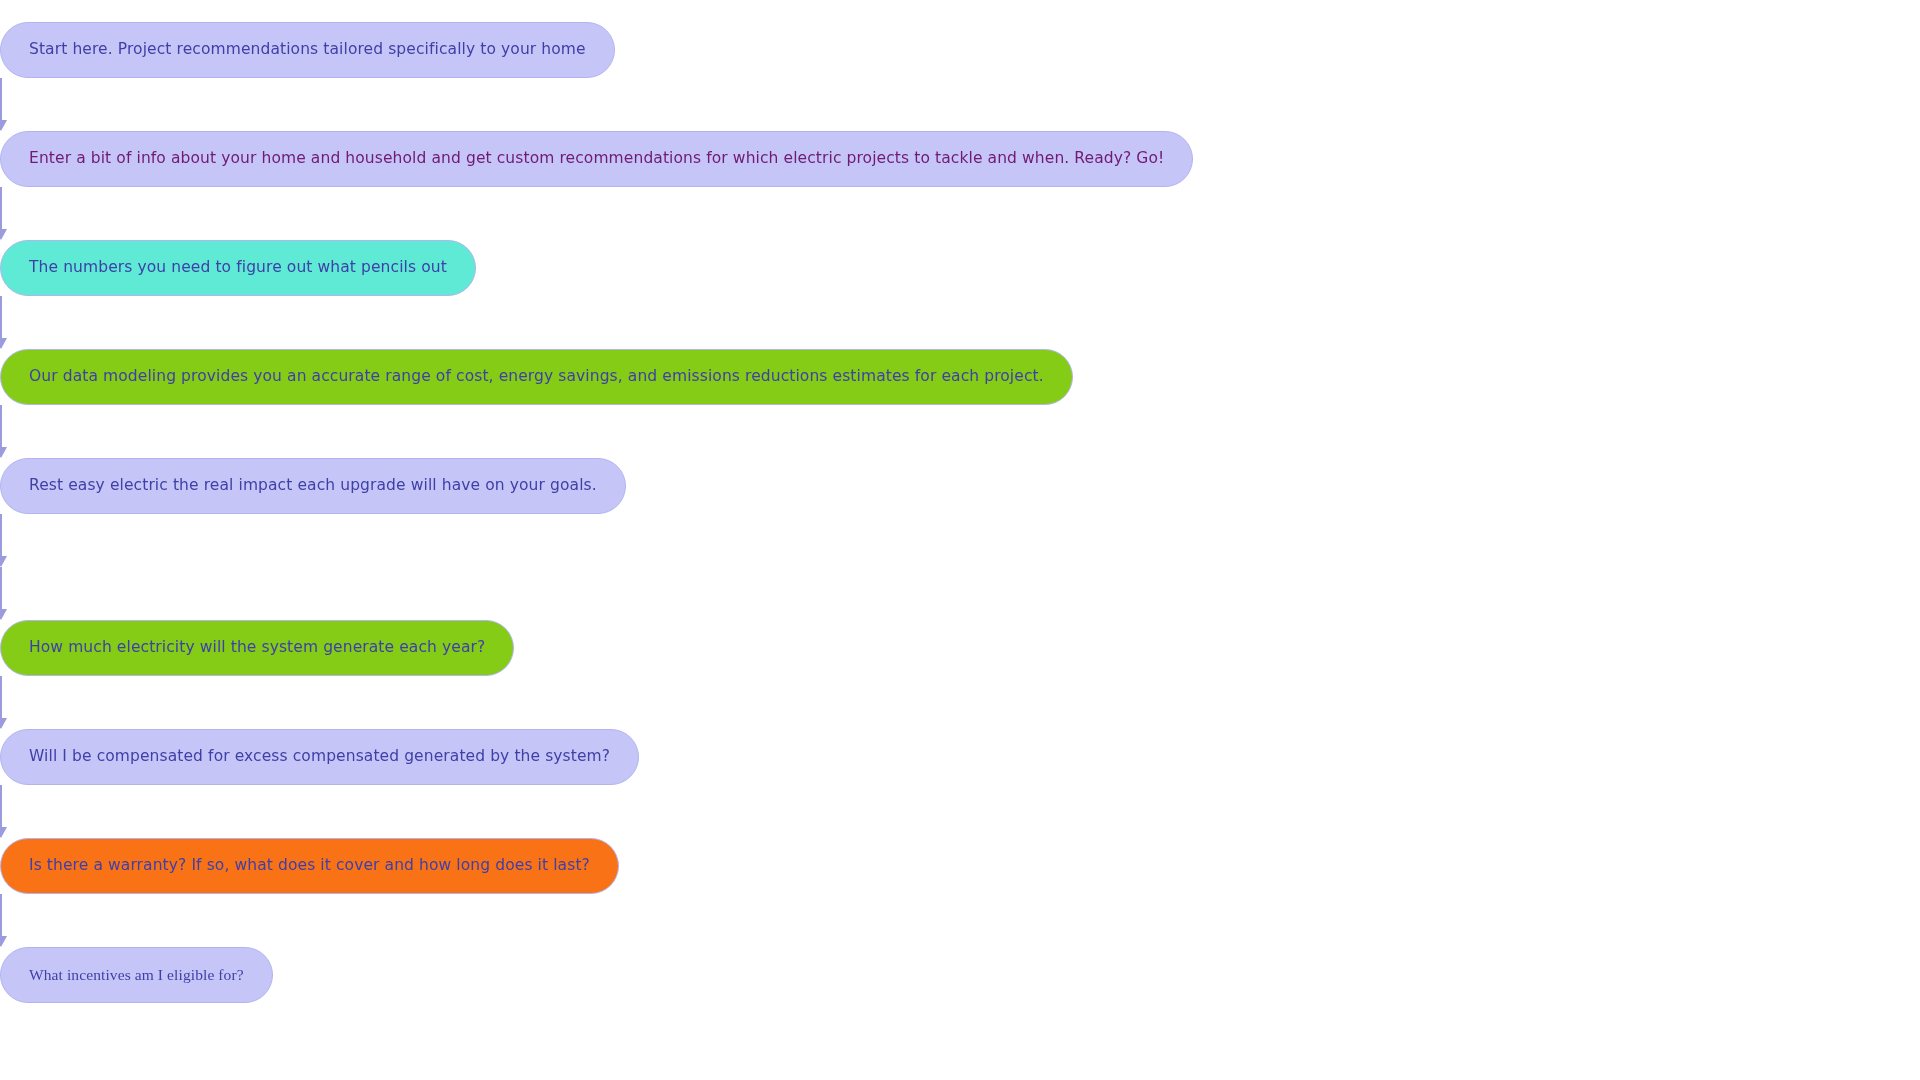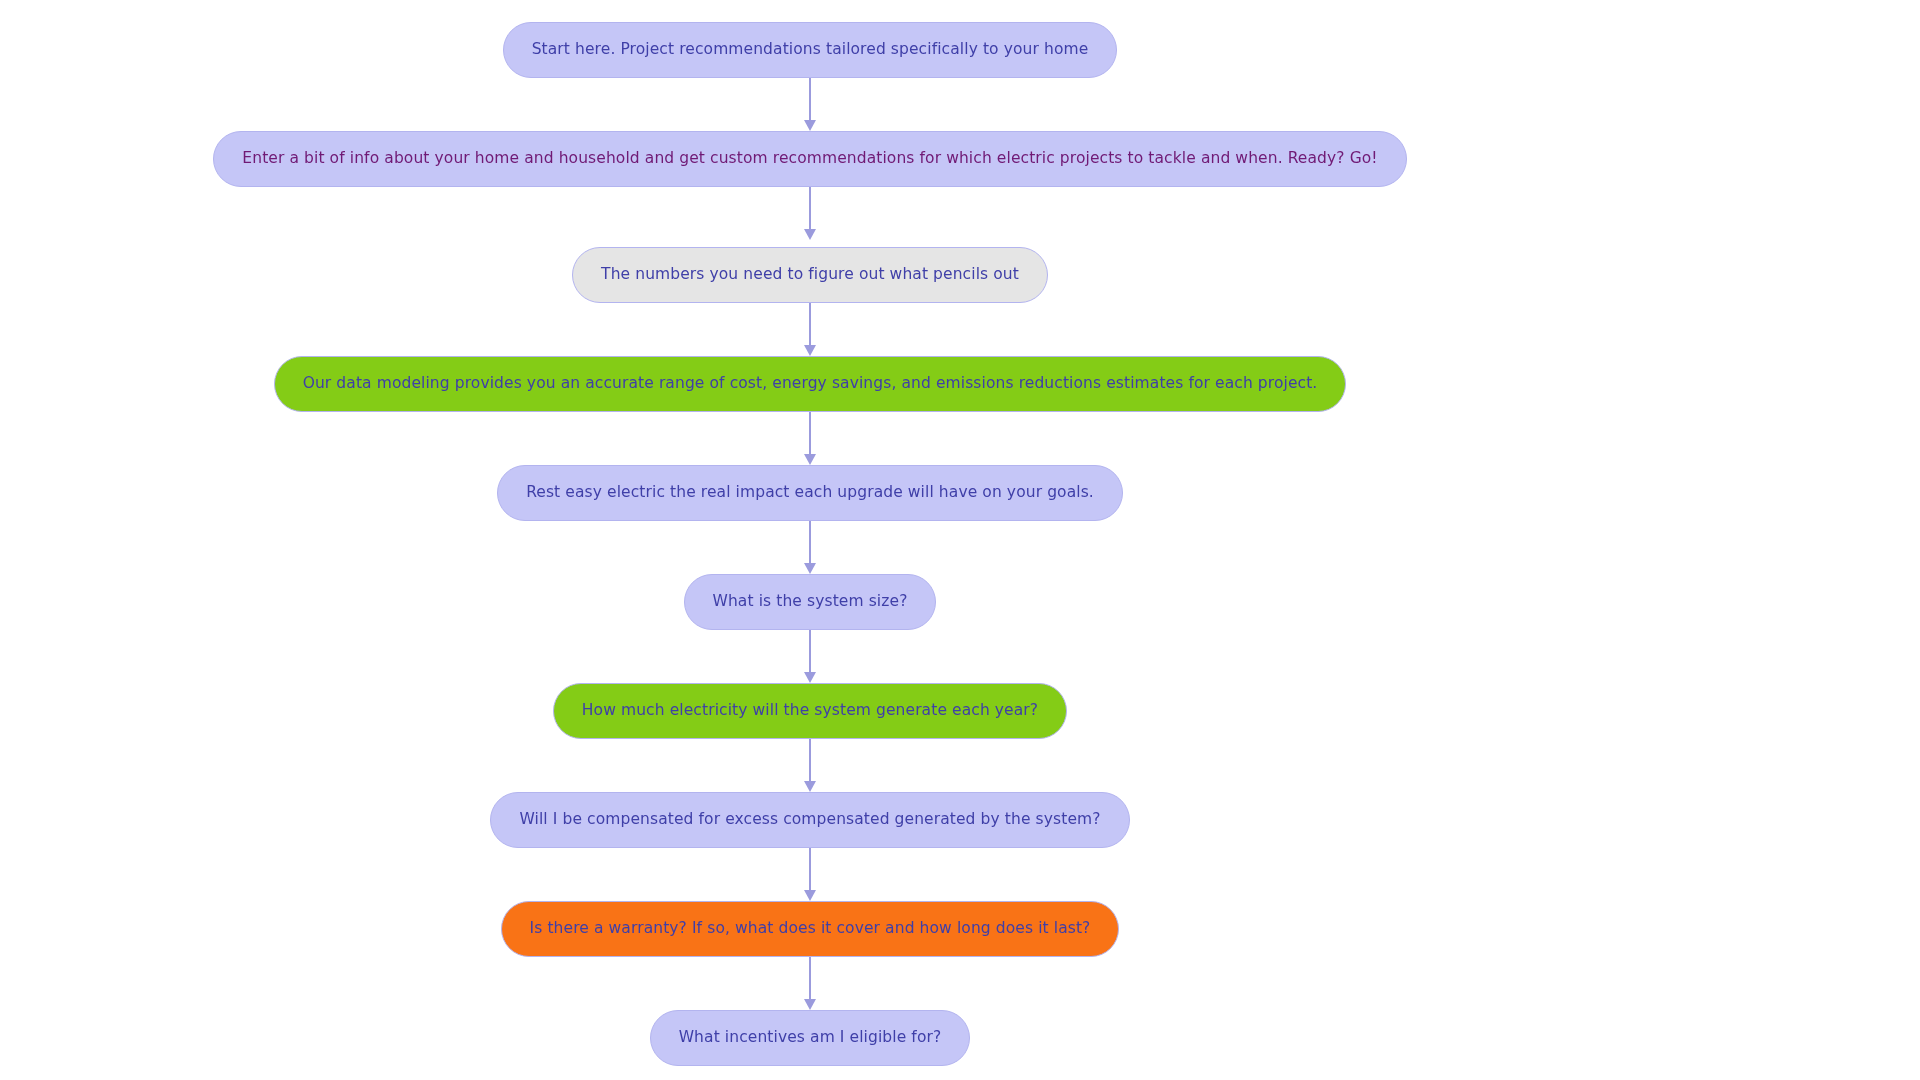--- a/index.html
+++ b/index.html
@@ -22,21 +22,21 @@
     background: #ffffff;
   }
 
   .flow-column {
     position: absolute;
     left: 0;
     top: 0;
     width: 1620px;
     display: flex;
     flex-direction: column;
-    align-items: center;
+    align-items: flex-start;
   }
 
   .node {
     box-sizing: border-box;
     height: 56px;
     display: flex;
     align-items: center;
     justify-content: center;
     padding: 0 28px;
     border-radius: 28px;
@@ -93,21 +93,21 @@
 
     <div class="node" style="background: rgb(197, 198, 247); border-color: rgb(179, 180, 239); color: #701a75;">
       <span>Enter a bit of info about your home and household and get custom recommendations for which electric projects to tackle and when. Ready? Go!</span>
     </div>
 
     <div class="connector">
       <div class="line" style="background: rgb(155, 155, 221);"></div>
       <div class="head" style="border-top-color: rgb(155, 155, 221);"></div>
     </div>
 
-    <div class="node" style="background: #e5e5e5; border-color: rgb(179, 180, 239); color: rgb(63, 63, 168); margin-top: 7px;">
+    <div class="node" style="background: #5eead4; border-color: rgb(179, 180, 239); color: rgb(63, 63, 168);">
       <span>The numbers you need to figure out what pencils out</span>
     </div>
 
     <div class="connector">
       <div class="line" style="background: rgb(155, 155, 221);"></div>
       <div class="head" style="border-top-color: rgb(155, 155, 221);"></div>
     </div>
 
     <div class="node" style="background: #84cc16; border-color: rgb(179, 180, 239); color: rgb(63, 63, 168);">
       <span>Our data modeling provides you an accurate range of cost, energy savings, and emissions reductions estimates for each project.</span>
@@ -120,23 +120,20 @@
 
     <div class="node" style="background: rgb(197, 198, 247); border-color: rgb(179, 180, 239); color: rgb(63, 63, 168);">
       <span>Rest easy electric the real impact each upgrade will have on your goals.</span>
     </div>
 
     <div class="connector">
       <div class="line" style="background: rgb(155, 155, 221);"></div>
       <div class="head" style="border-top-color: rgb(155, 155, 221);"></div>
     </div>
 
-    <div class="node" style="background: rgb(197, 198, 247); border-color: rgb(179, 180, 239); color: rgb(63, 63, 168);">
-      <span>What is the system size?</span>
-    </div>
 
     <div class="connector">
       <div class="line" style="background: rgb(155, 155, 221);"></div>
       <div class="head" style="border-top-color: rgb(155, 155, 221);"></div>
     </div>
 
     <div class="node" style="background: #84cc16; border-color: rgb(179, 180, 239); color: rgb(63, 63, 168);">
       <span>How much electricity will the system generate each year?</span>
     </div>
 
@@ -156,18 +153,18 @@
 
     <div class="node" style="background: #f97316; border-color: rgb(179, 180, 239); color: rgb(63, 63, 168);">
       <span>Is there a warranty? If so, what does it cover and how long does it last?</span>
     </div>
 
     <div class="connector">
       <div class="line" style="background: rgb(155, 155, 221);"></div>
       <div class="head" style="border-top-color: rgb(155, 155, 221);"></div>
     </div>
 
-    <div class="node" style="background: rgb(197, 198, 247); border-color: rgb(179, 180, 239); color: rgb(63, 63, 168);">
+    <div class="node" style="background: rgb(197, 198, 247); border-color: rgb(179, 180, 239); color: rgb(63, 63, 168); font-family: Liberation Serif, serif;">
       <span>What incentives am I eligible for?</span>
     </div>
 
   </div>
 </div>
 
 </body></html>

